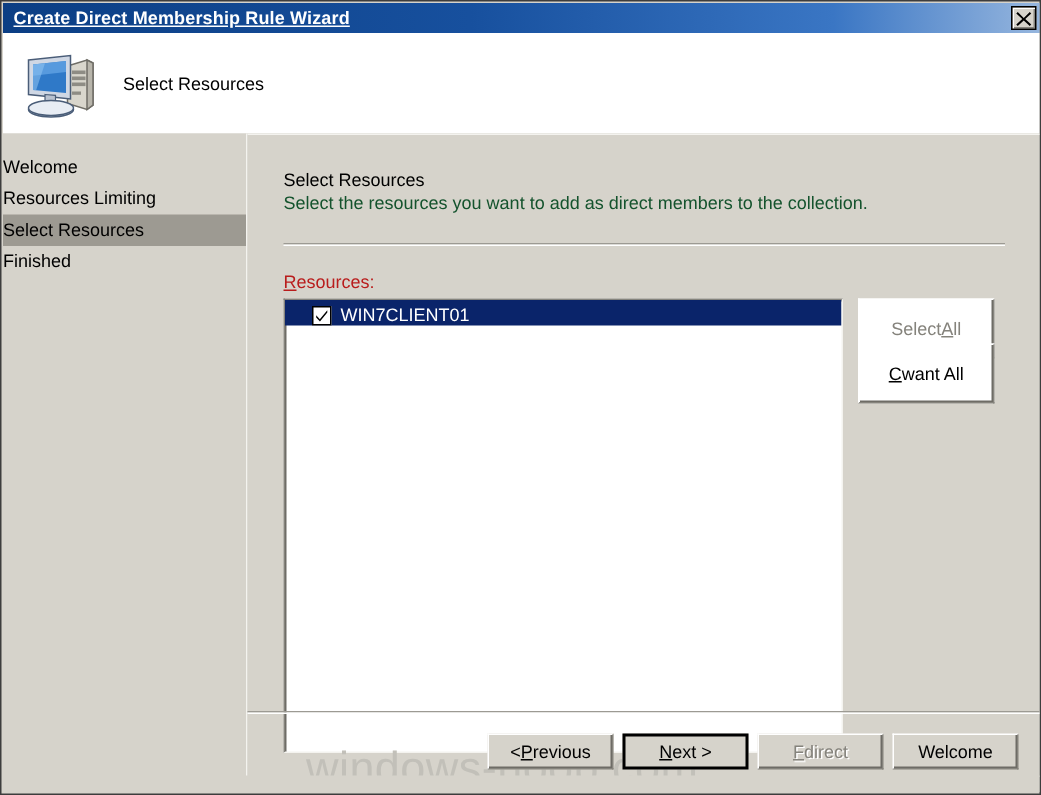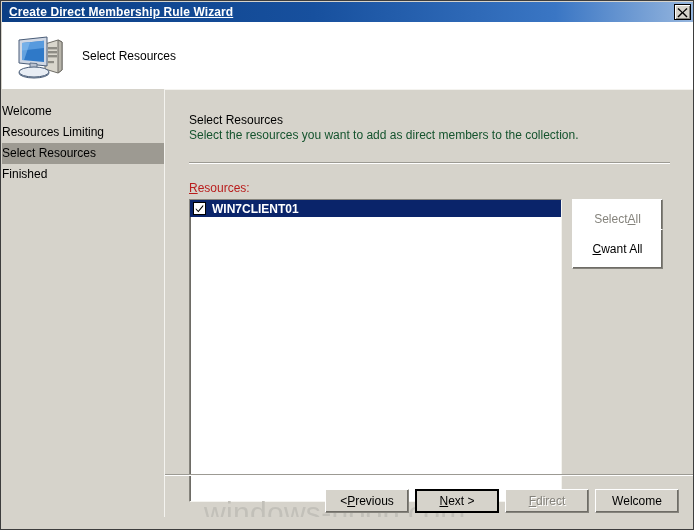--- a/index.html
+++ b/index.html
@@ -159,24 +159,23 @@
     border: 1px solid #85837c;
     border-right-color: #f4f3ef;
     border-bottom-color: #f4f3ef;
     box-shadow: inset 1px 1px 0 #6e6c66;
     box-sizing: border-box;
     overflow: hidden;
   }
   .list-row {
     height: 17px;
     display: flex;
-    align-items: center;
-    padding-left: 3px;
-    cursor: default;
-    font-weight: bold;
+    align-items: flex-end;
+    padding-left: 18px;
+    cursor: default;
   }
   .list-row.selected {
     background: #0a246a;
   }
   .row-checkbox {
     width: 13px;
     height: 13px;
     background: #ffffff;
     border: 1px solid #000000;
     box-sizing: border-box;

